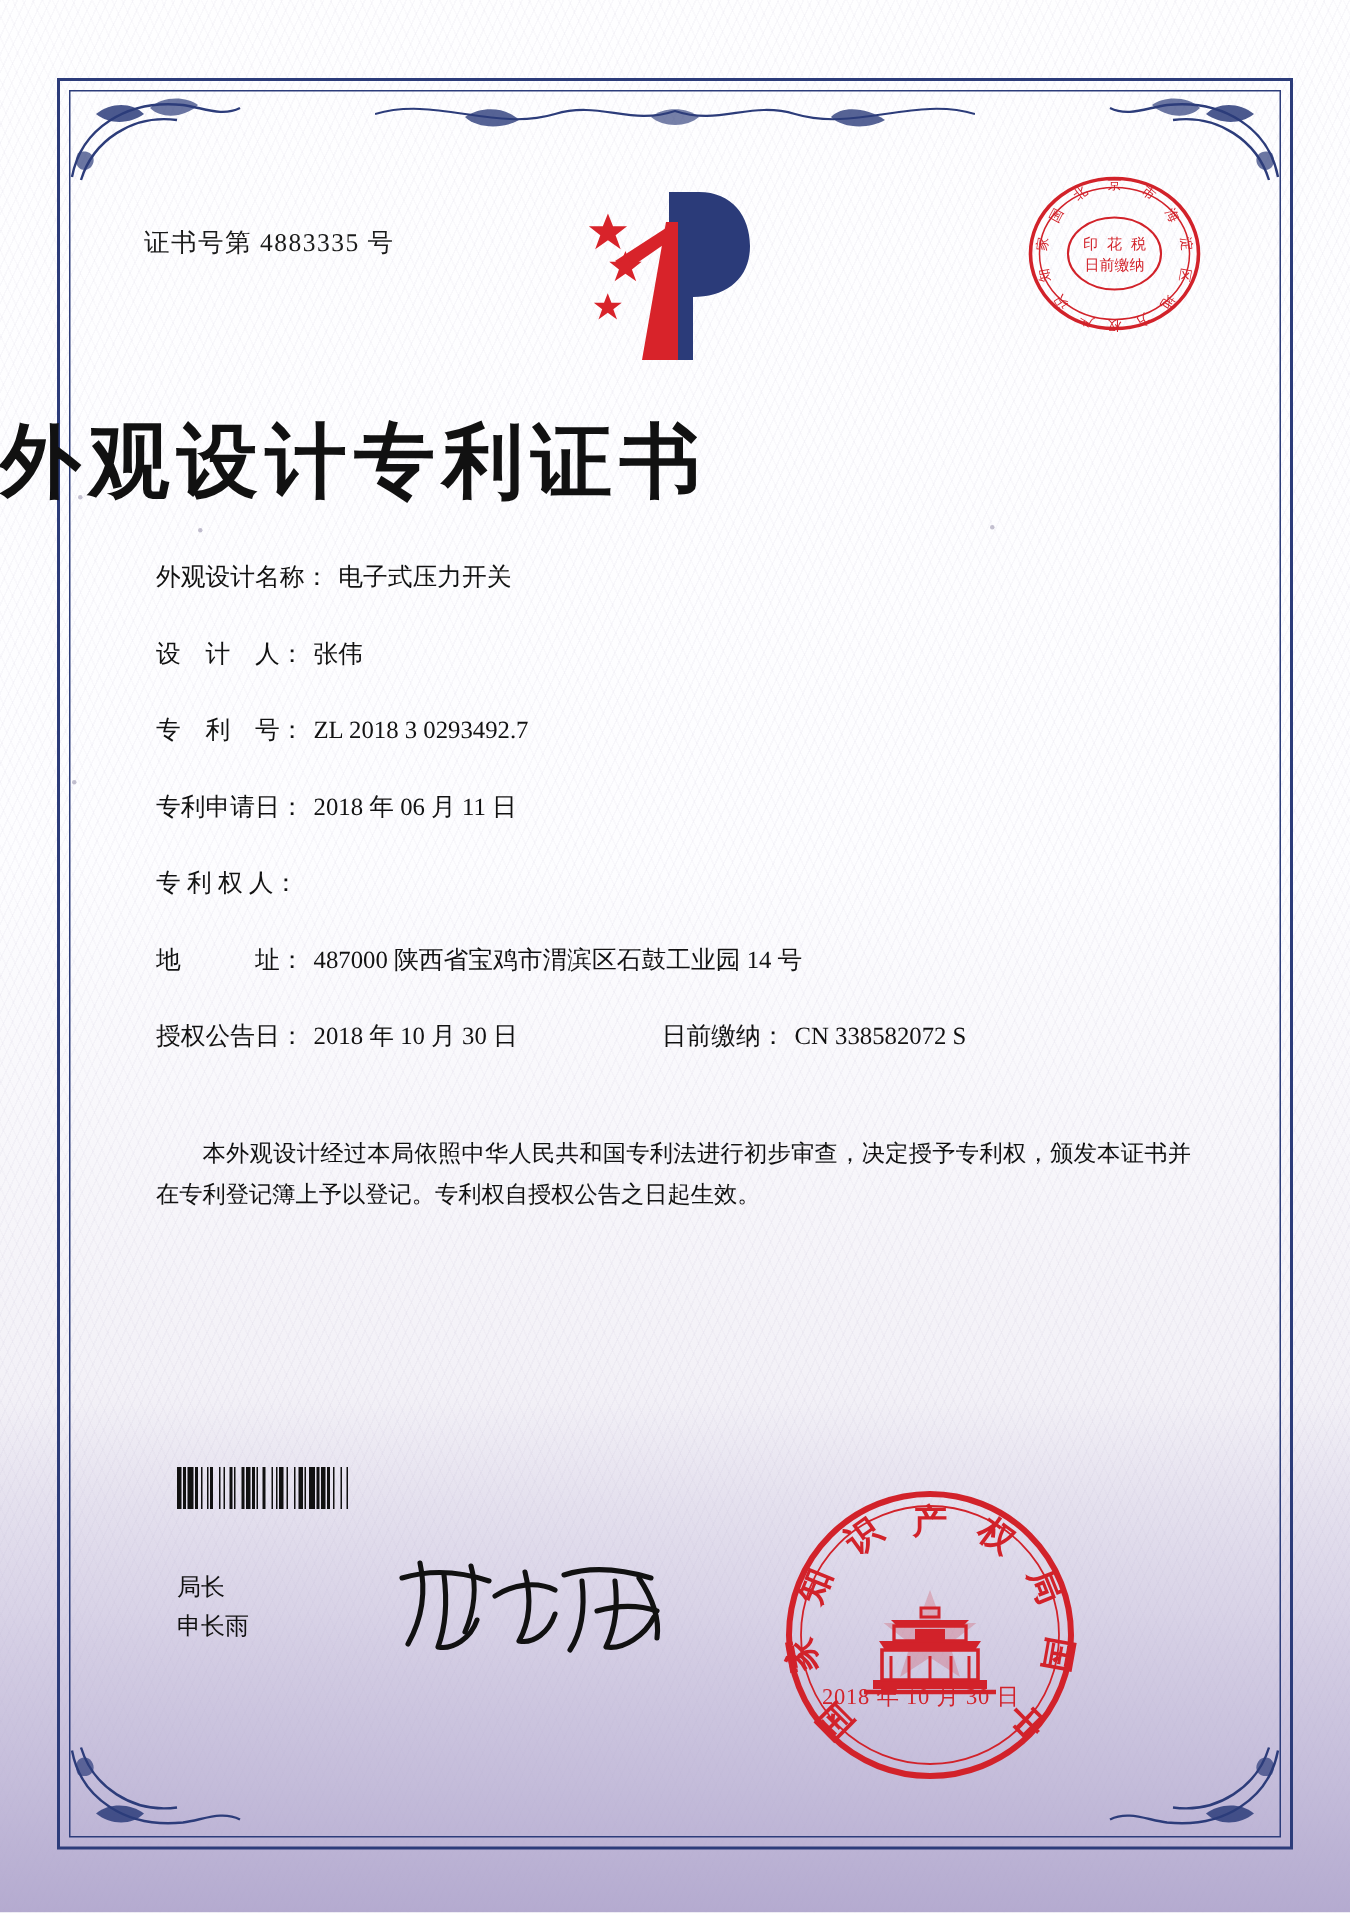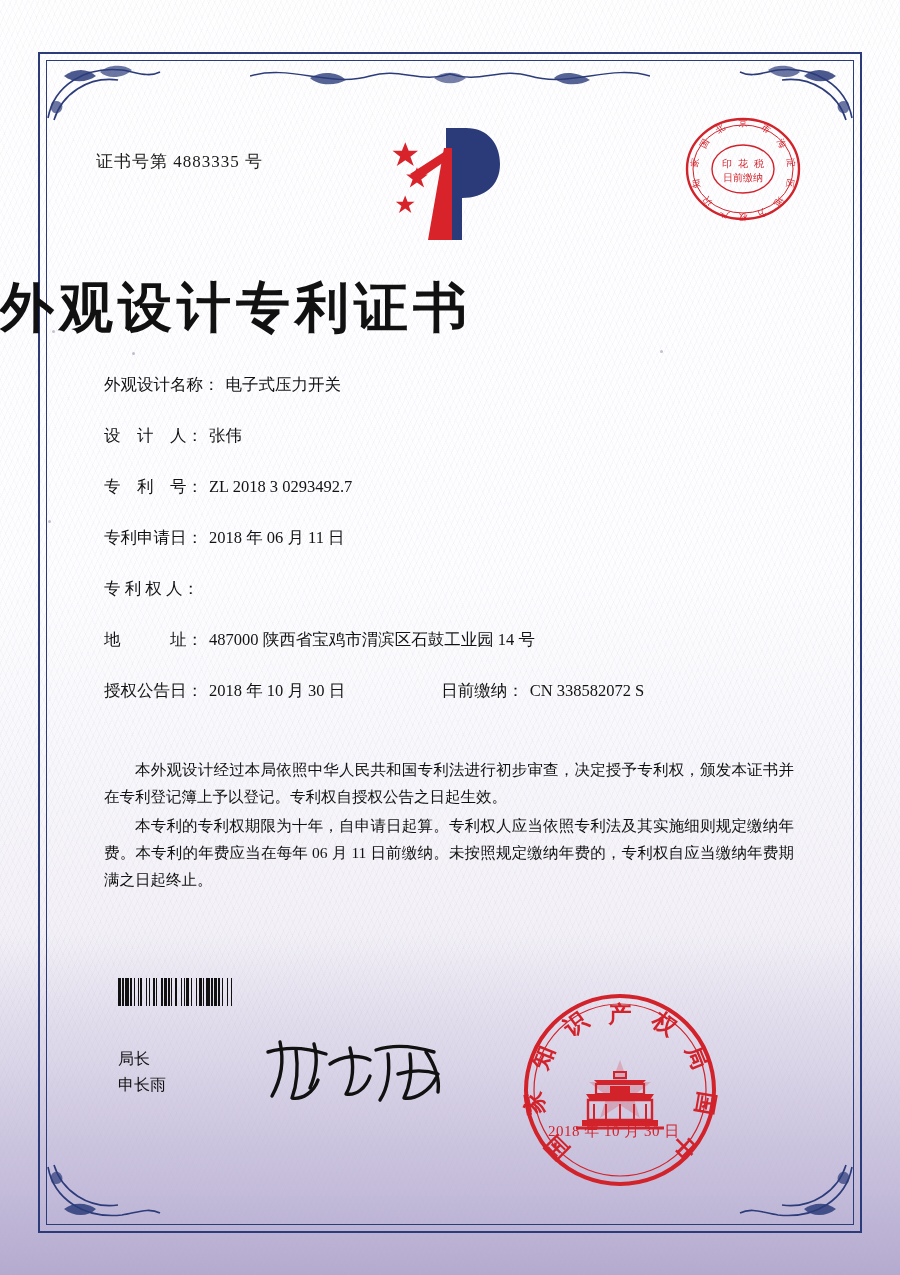--- a/index.html
+++ b/index.html
@@ -390,21 +390,20 @@
         <span class="f-label">日前缴纳</span>
         <span class="f-colon">：</span>
         <span class="f-value">CN 338582072 S</span>
       </span>
     </div>
 
   </div>
 
   <div class="body-text">
     <p>本外观设计经过本局依照中华人民共和国专利法进行初步审查，决定授予专利权，颁发本证书并在专利登记簿上予以登记。专利权自授权公告之日起生效。</p>
-    <p>本专利的专利权期限为十年，自申请日起算。专利权人应当依照专利法及其实施细则规定缴纳年费。本专利的年费应当在每年 06 月 11 日前缴纳。未按照规定缴纳年费的，专利权自应当缴纳年费期满之日起终止。</p>
   </div>
 
   <div class="barcode">
       <i style="width:3px"></i>
       <i style="width:1px;background:transparent"></i>
       <i style="width:2px"></i>
       <i style="width:1px;background:transparent"></i>
       <i style="width:4px"></i>
       <i style="width:1px;background:transparent"></i>
       <i style="width:2px"></i>

